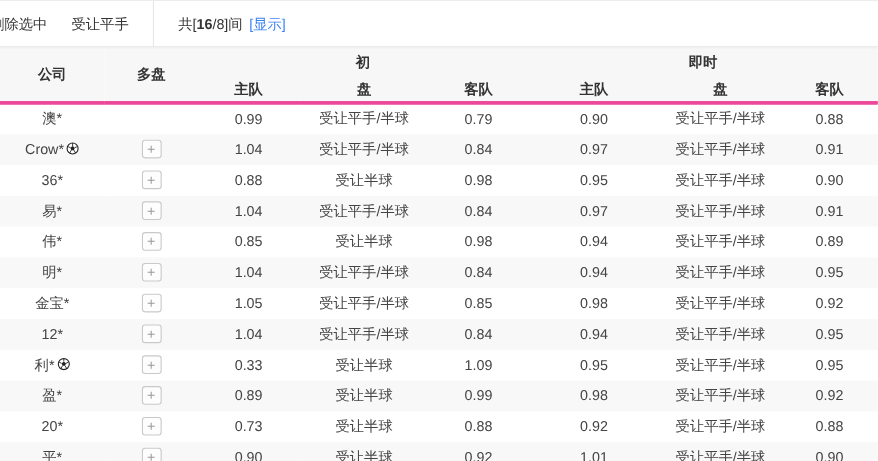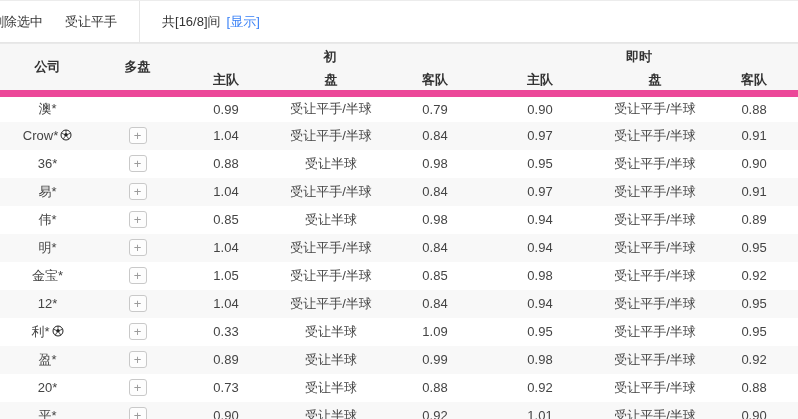--- a/index.html
+++ b/index.html
@@ -8,30 +8,30 @@
   .page { position:relative; width:798px; height:419px; border-top:1px solid #ececec; }
 
   
   .toolbar { position:relative; height:42px; background:#fff; border-bottom:1px solid #e6e6e6;
     display:flex; align-items:center; font-size:13px; color:#333; }
   .tool-btn { cursor:pointer; white-space:nowrap; }
   .tool-btn.first { margin-left:-9px; }   
   .tool-btn + .tool-btn { margin-left:22px; }
   .v-divider { width:1px; height:42px; background:#e6e6e6; margin-left:22px; }
   .count-wrap { margin-left:22px; color:#333; white-space:nowrap; }
-  .count-wrap b { font-weight:normal; }
+  .count-wrap b { font-weight:bold; }
   .show-link { color:#3b82f6; text-decoration:none; margin-left:6px; cursor:pointer; }
 
   
   table { width:798px; border-collapse:collapse; table-layout:fixed; }
   thead th { background:#f7f7f7; color:#333; font-size:13px; font-weight:bold;
     text-align:center; vertical-align:middle; padding:0; }
   thead tr.group-row th { height:26px; border-top:1px solid #e9e9e9; }
   thead tr.sub-row th { height:24px; }
-  thead { border-bottom:7px solid #ec4899; }
+  thead { border-bottom:3px solid #ec4899; }
   tbody td { height:28px; font-size:13px; color:#444; text-align:center; vertical-align:middle; }
   tbody tr:nth-child(even) { background:#f8f8f8; }
 
   .company-cell { white-space:nowrap; }
   .ball-icon { display:inline-block; vertical-align:-1px; margin-left:2px; }
 
   .plus-btn { display:inline-block; width:18px; height:17px; line-height:15px;
     border:1px solid #c9c9c9; border-radius:3px; background:#fdfdfd;
     color:#9a9a9a; font-size:13px; text-align:center; cursor:pointer;
     font-family:"Liberation Sans",sans-serif; padding:0; }

